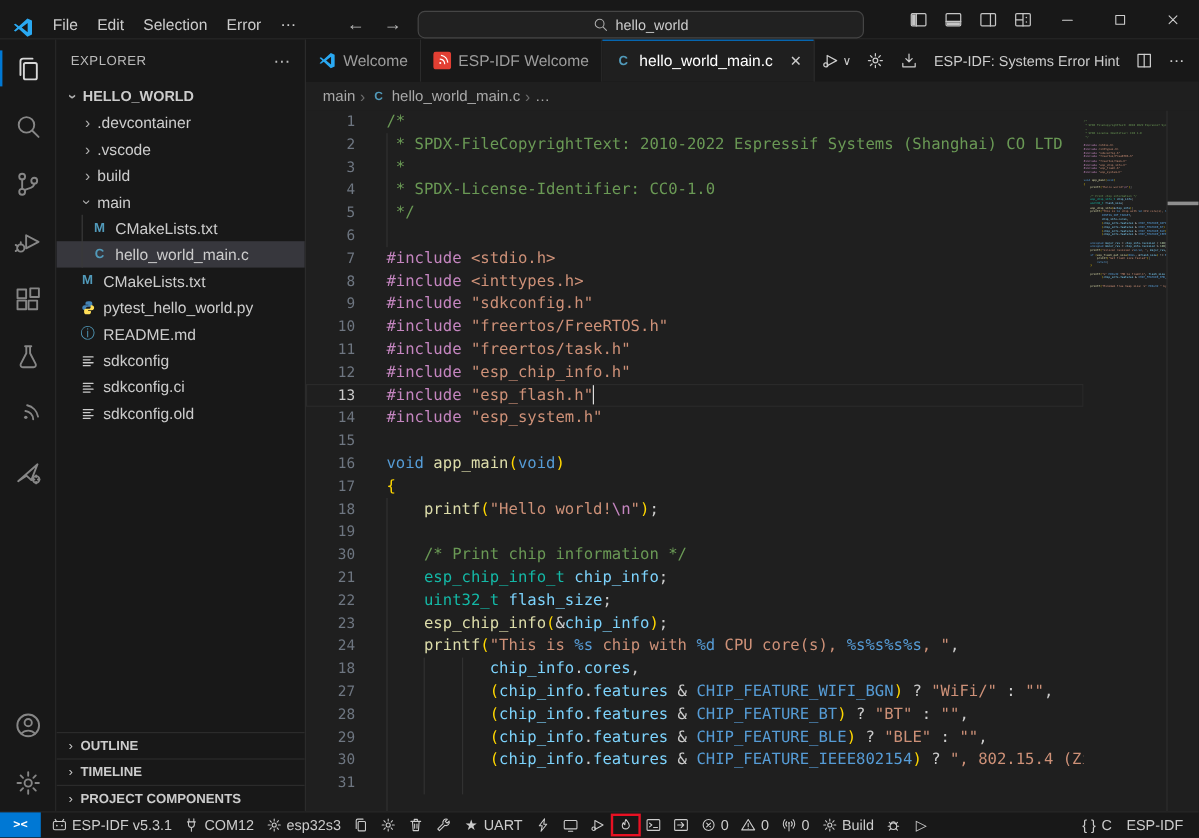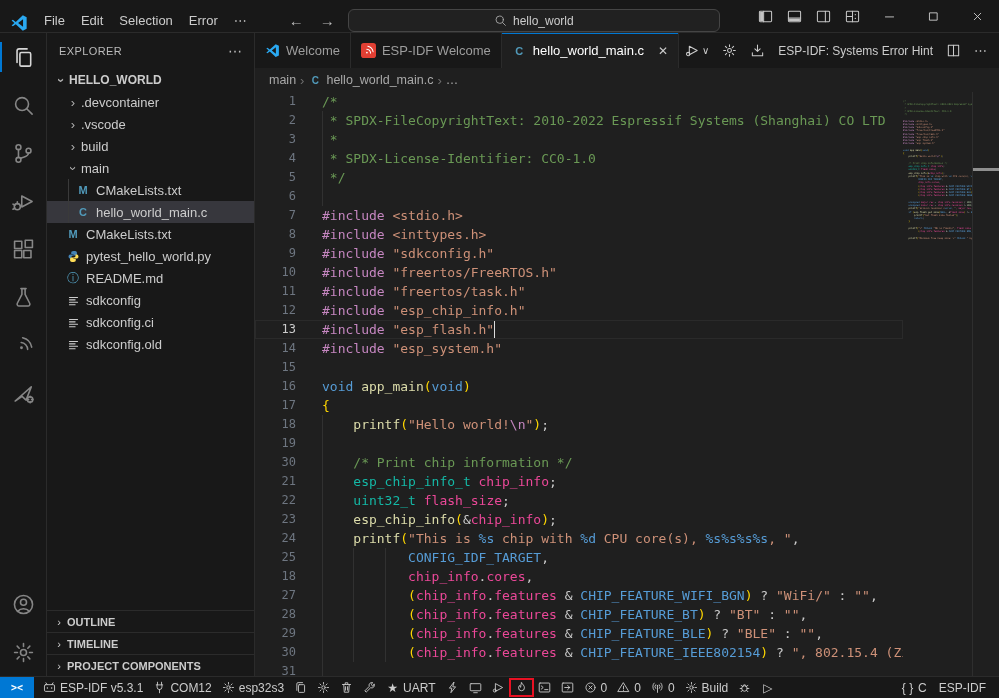--- a/index.html
+++ b/index.html
@@ -65,21 +65,21 @@
   .editor-wrap{flex:1;position:relative;overflow:hidden;font-family:"DejaVu Sans Mono","Liberation Mono",monospace;}
   .code-pane{position:absolute;left:0;top:0;bottom:0;width:648px;overflow:hidden;}
   .row{display:flex;height:19px;line-height:19px;font-size:13px;white-space:pre;}
   .row .ln{width:41px;text-align:right;color:#6e7681;font-size:12px;flex:none;}
   .row .lc{padding-left:26px;flex:1;}
   .row.current .ln{color:#cccccc;}
   .row.current{outline:1px solid #2a2a2a;outline-offset:-1px;}
   .caret{display:inline-block;width:0;border-left:1.6px solid #dcdcdc;height:17px;vertical-align:middle;margin-top:-2px;}
   .guide{position:absolute;width:1px;background:#313131;}
   .tk-cm{color:#6A9955;} .tk-pp{color:#C586C0;} .tk-st{color:#CE9178;} .tk-kw{color:#569CD6;}
-  .tk-fn{color:#DCDCAA;} .tk-ty{color:#14b8a6;} .tk-vr{color:#ec4899;} .tk-mc{color:#569CD6;}
+  .tk-fn{color:#DCDCAA;} .tk-ty{color:#14b8a6;} .tk-vr{color:#7dd3fc;} .tk-mc{color:#569CD6;}
   .tk-fm{color:#569CD6;} .tk-es{color:#C586C0;} .tk-pn{color:#FFD700;} .tk-df{color:#cccccc;} .tk-nm{color:#B5CEA8;}
   .minimap{position:absolute;left:648px;top:0;bottom:0;width:69px;overflow:hidden;padding-top:8px;}
   .mrow{height:3.25px;line-height:3.25px;font-size:2.3px;white-space:pre;overflow:hidden;}
   .scroll-track{position:absolute;left:717px;top:0;bottom:0;right:0;border-left:1px solid #2e2e2e;}
   .cursor-marker{position:absolute;left:0;right:0;top:76px;height:3px;background:#8f8f8f;}
   
   .statusbar{height:22px;background:var(--chrome);border-top:1px solid var(--bd);display:flex;align-items:center;justify-content:space-between;font-size:12px;color:#ccc;}
   .sb-left,.sb-right{display:flex;align-items:center;height:100%;}
   .sitem{display:flex;align-items:center;gap:4px;padding:0 5px;height:100%;position:relative;}
   .sitem .ico{width:13px;height:13px;}
@@ -503,21 +503,20 @@
           <div class="row"><span class="ln">15</span><span class="lc"></span></div>
           <div class="row"><span class="ln">16</span><span class="lc"><span class="tk-kw">void</span><span class="tk-df"> </span><span class="tk-fn">app_main</span><span class="tk-pn">(</span><span class="tk-kw">void</span><span class="tk-pn">)</span></span></div>
           <div class="row"><span class="ln">17</span><span class="lc"><span class="tk-pn">{</span></span></div>
           <div class="row"><span class="ln">18</span><span class="lc"><span class="tk-df">    </span><span class="tk-fn">printf</span><span class="tk-pn">(</span><span class="tk-st">"Hello world!</span><span class="tk-es">\n</span><span class="tk-st">"</span><span class="tk-pn">)</span><span class="tk-df">;</span></span></div>
           <div class="row"><span class="ln">19</span><span class="lc"></span></div>
           <div class="row"><span class="ln">30</span><span class="lc"><span class="tk-df">    </span><span class="tk-cm">/* Print chip information */</span></span></div>
           <div class="row"><span class="ln">21</span><span class="lc"><span class="tk-df">    </span><span class="tk-ty">esp_chip_info_t</span><span class="tk-df"> </span><span class="tk-vr">chip_info</span><span class="tk-df">;</span></span></div>
           <div class="row"><span class="ln">22</span><span class="lc"><span class="tk-df">    </span><span class="tk-ty">uint32_t</span><span class="tk-df"> </span><span class="tk-vr">flash_size</span><span class="tk-df">;</span></span></div>
           <div class="row"><span class="ln">23</span><span class="lc"><span class="tk-df">    </span><span class="tk-fn">esp_chip_info</span><span class="tk-pn">(</span><span class="tk-df">&amp;</span><span class="tk-vr">chip_info</span><span class="tk-pn">)</span><span class="tk-df">;</span></span></div>
           <div class="row"><span class="ln">24</span><span class="lc"><span class="tk-df">    </span><span class="tk-fn">printf</span><span class="tk-pn">(</span><span class="tk-st">"This is </span><span class="tk-fm">%s</span><span class="tk-st"> chip with </span><span class="tk-fm">%d</span><span class="tk-st"> CPU core(s), </span><span class="tk-fm">%s%s%s%s</span><span class="tk-st">, "</span><span class="tk-df">,</span></span></div>
-          <div class="row"><span class="ln">25</span><span class="lc"><span class="tk-df">           </span><span class="tk-mc">CONFIG_IDF_TARGET</span><span class="tk-df">,</span></span></div>
           <div class="row"><span class="ln">18</span><span class="lc"><span class="tk-df">           </span><span class="tk-vr">chip_info</span><span class="tk-df">.</span><span class="tk-vr">cores</span><span class="tk-df">,</span></span></div>
           <div class="row"><span class="ln">27</span><span class="lc"><span class="tk-df">           </span><span class="tk-pn">(</span><span class="tk-vr">chip_info</span><span class="tk-df">.</span><span class="tk-vr">features</span><span class="tk-df"> &amp; </span><span class="tk-mc">CHIP_FEATURE_WIFI_BGN</span><span class="tk-pn">)</span><span class="tk-df"> ? </span><span class="tk-st">"WiFi/"</span><span class="tk-df"> : </span><span class="tk-st">""</span><span class="tk-df">,</span></span></div>
           <div class="row"><span class="ln">28</span><span class="lc"><span class="tk-df">           </span><span class="tk-pn">(</span><span class="tk-vr">chip_info</span><span class="tk-df">.</span><span class="tk-vr">features</span><span class="tk-df"> &amp; </span><span class="tk-mc">CHIP_FEATURE_BT</span><span class="tk-pn">)</span><span class="tk-df"> ? </span><span class="tk-st">"BT"</span><span class="tk-df"> : </span><span class="tk-st">""</span><span class="tk-df">,</span></span></div>
           <div class="row"><span class="ln">29</span><span class="lc"><span class="tk-df">           </span><span class="tk-pn">(</span><span class="tk-vr">chip_info</span><span class="tk-df">.</span><span class="tk-vr">features</span><span class="tk-df"> &amp; </span><span class="tk-mc">CHIP_FEATURE_BLE</span><span class="tk-pn">)</span><span class="tk-df"> ? </span><span class="tk-st">"BLE"</span><span class="tk-df"> : </span><span class="tk-st">""</span><span class="tk-df">,</span></span></div>
           <div class="row"><span class="ln">30</span><span class="lc"><span class="tk-df">           </span><span class="tk-pn">(</span><span class="tk-vr">chip_info</span><span class="tk-df">.</span><span class="tk-vr">features</span><span class="tk-df"> &amp; </span><span class="tk-mc">CHIP_FEATURE_IEEE802154</span><span class="tk-pn">)</span><span class="tk-df"> ? </span><span class="tk-st">", 802.15.4 (Zig</span></span></div>
           <div class="row"><span class="ln">31</span><span class="lc"></span></div>
         </div>
       <div class="guide" style="left:67px;top:19px;height:95px;"></div>
       <div class="guide" style="left:67px;top:323px;height:261px;"></div>
       <div class="guide" style="left:98px;top:456px;height:114px;"></div>

